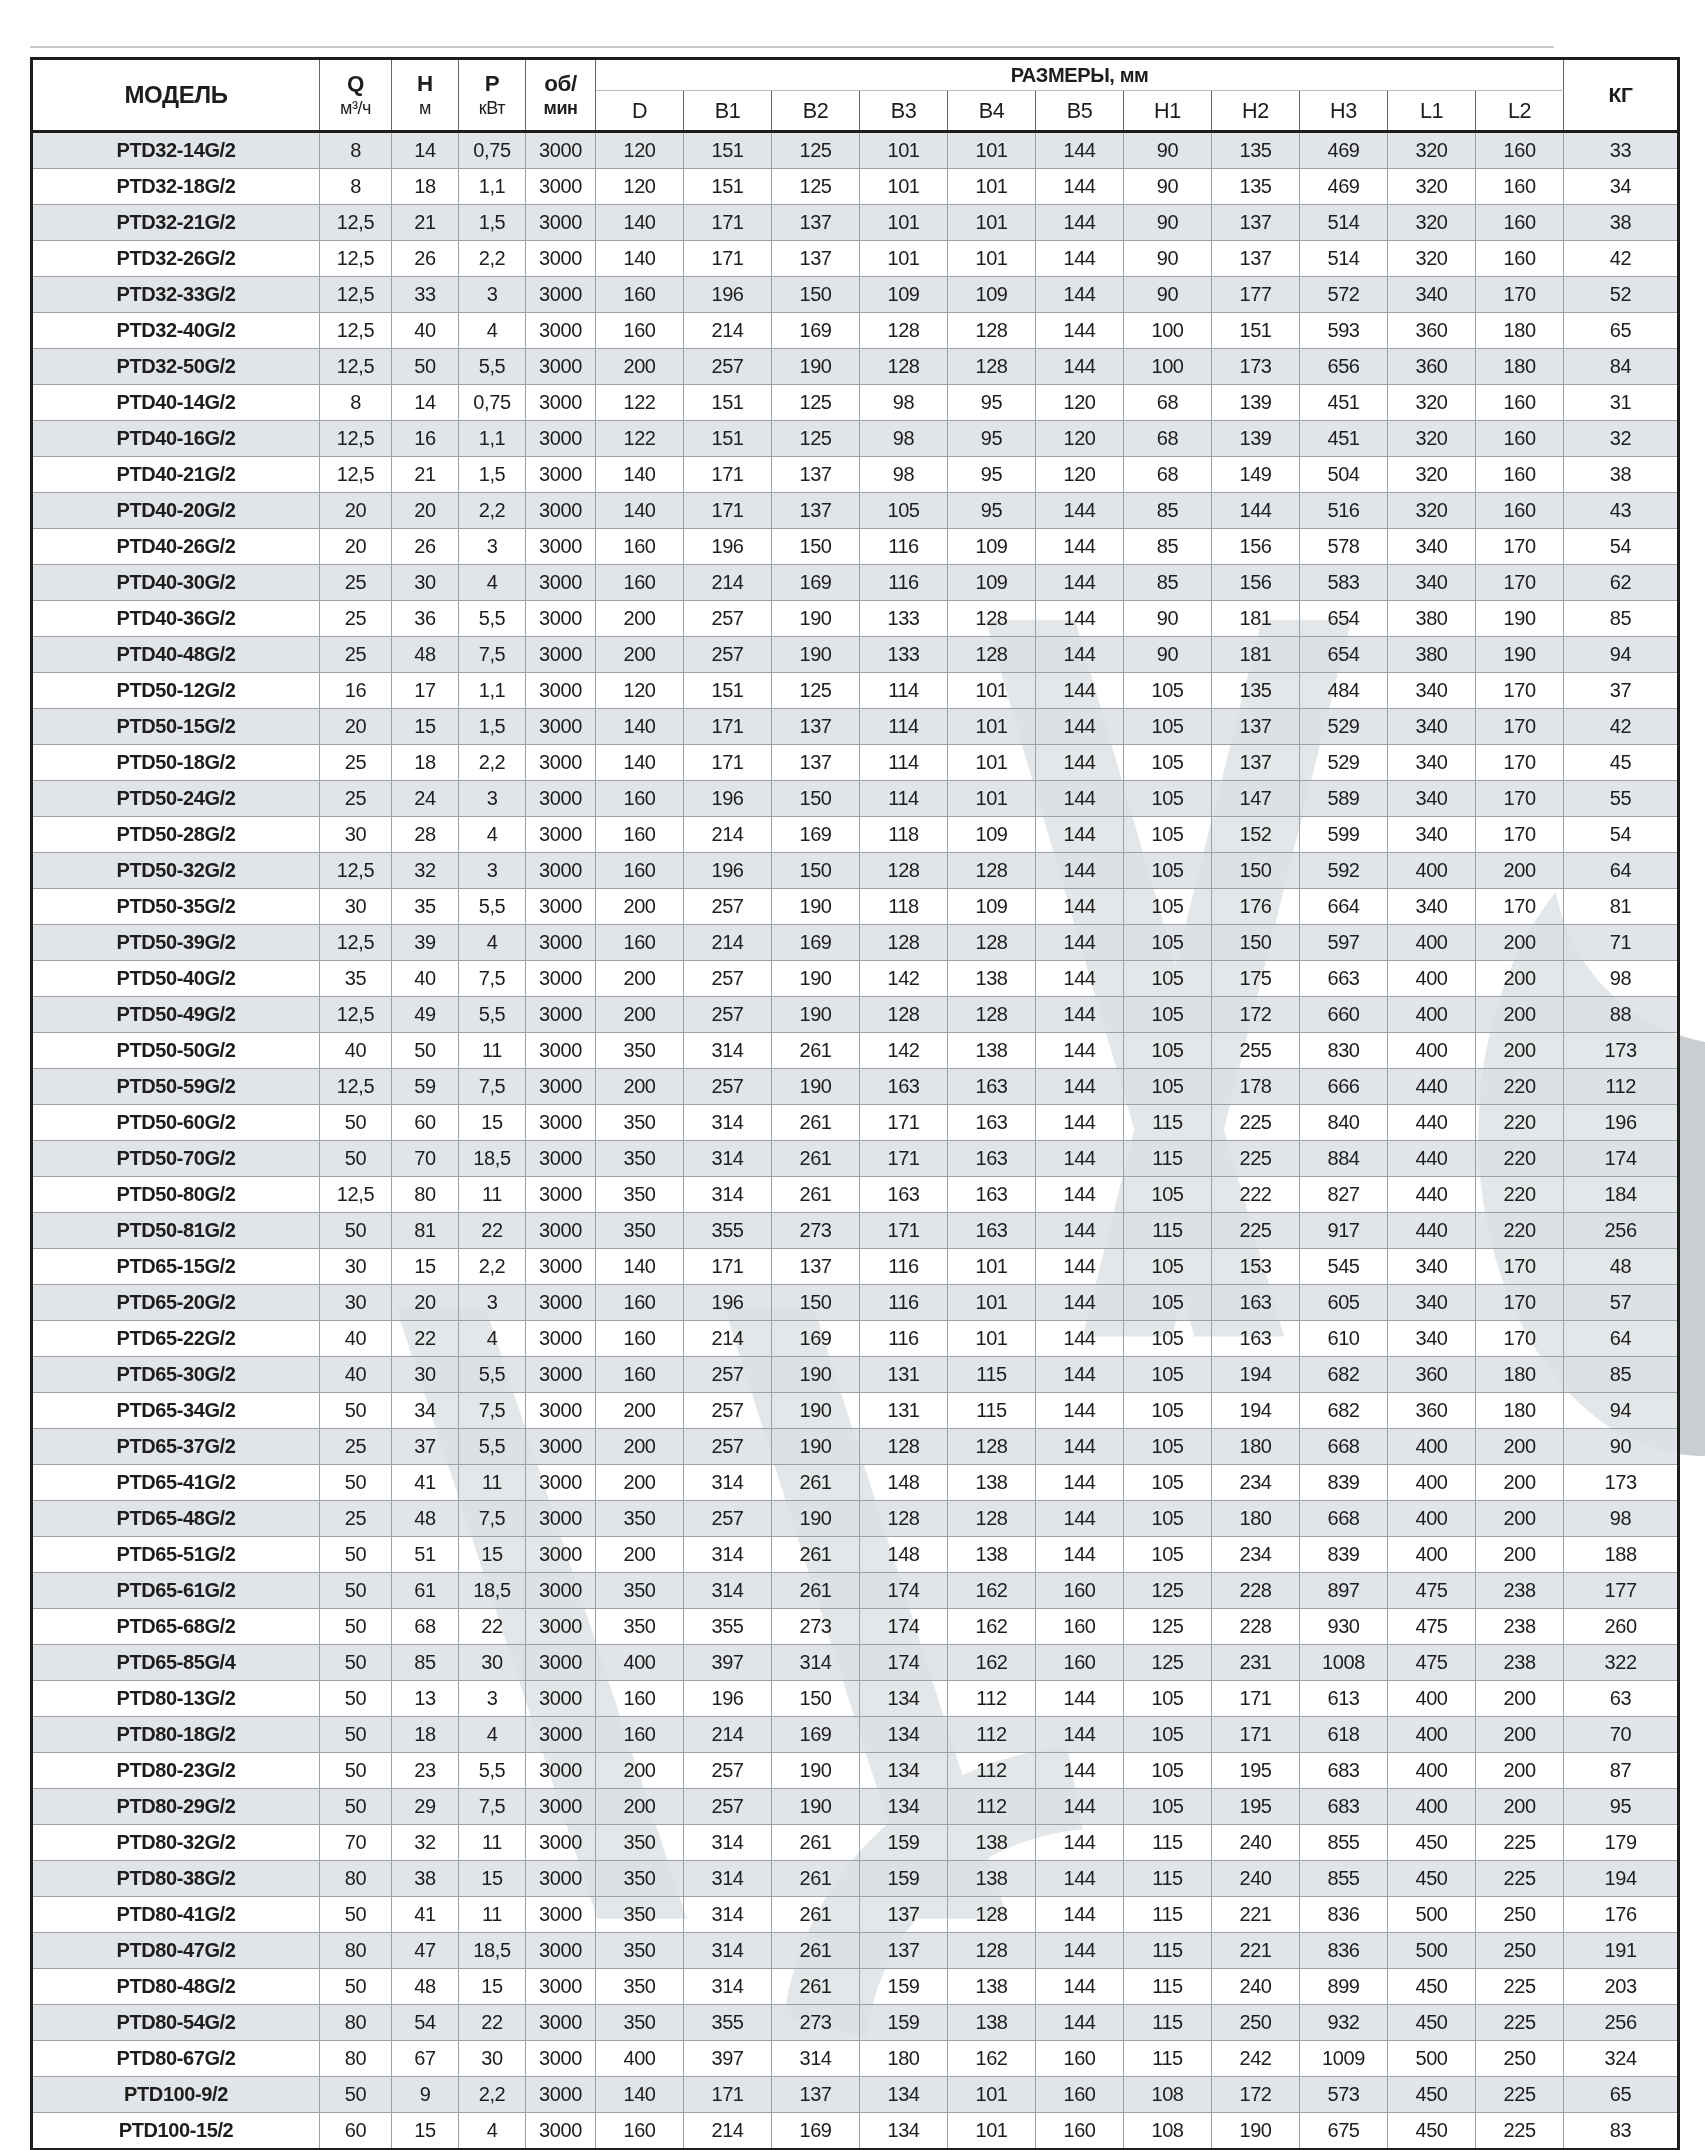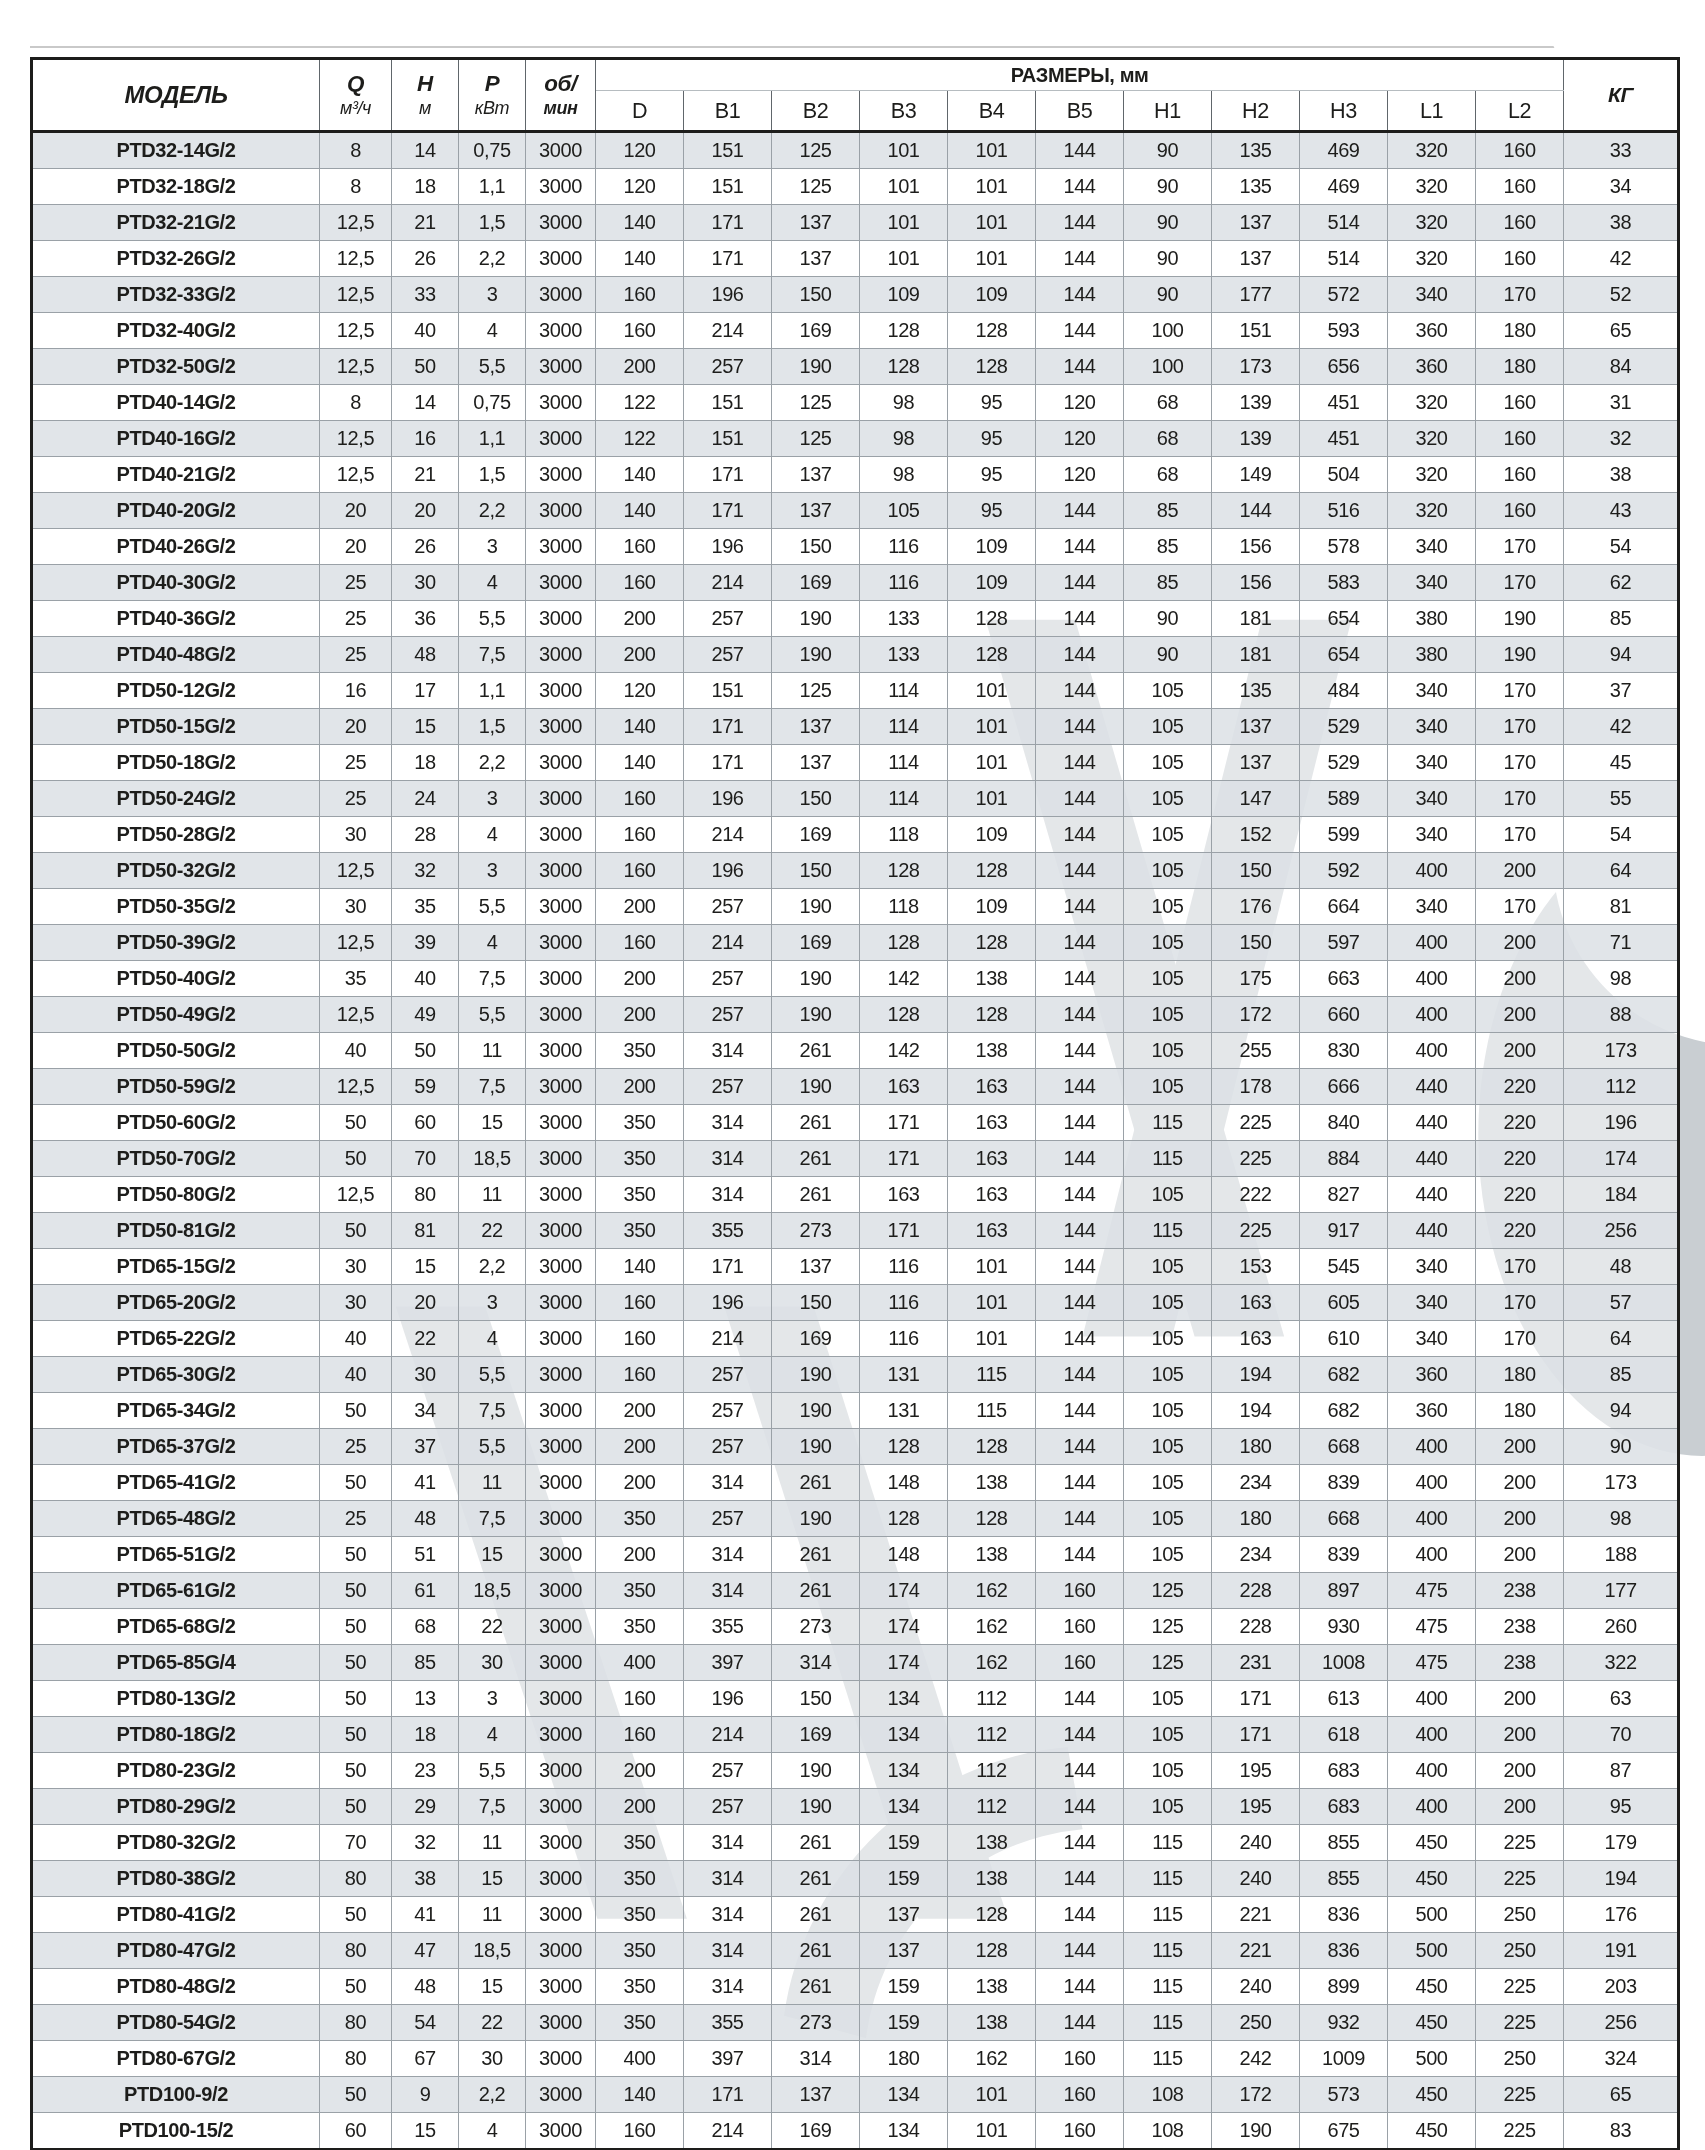--- a/index.html
+++ b/index.html
@@ -36,21 +36,21 @@
     text-align: center; vertical-align: middle;
     padding: 0; letter-spacing: -0.4px;
   }
 
   
   thead th {
     background: #ffffff;
     border: 1.5px solid #60666b;
     font-weight: 700;
   }
-  th.hdr-span { border-bottom: 3.7px solid #1d1d1b; font-style: italic; }
+  th.hdr-span { border-bottom: 3.7px solid #1d1d1b; }
   th.hdr-sizes {
     border-bottom: 1.5px solid #b6bcc0;
     font-size: 20px; height: 30px;
   }
   th.hdr-sub {
     border-bottom: 3.7px solid #1d1d1b;
     font-weight: 400; font-size: 21.6px; height: 39px;
   }
   th.hdr-kg { font-size: 21px; }
   .hd-top { display: block; font-size: 22.4px; font-weight: 700; line-height: 1.25; }

